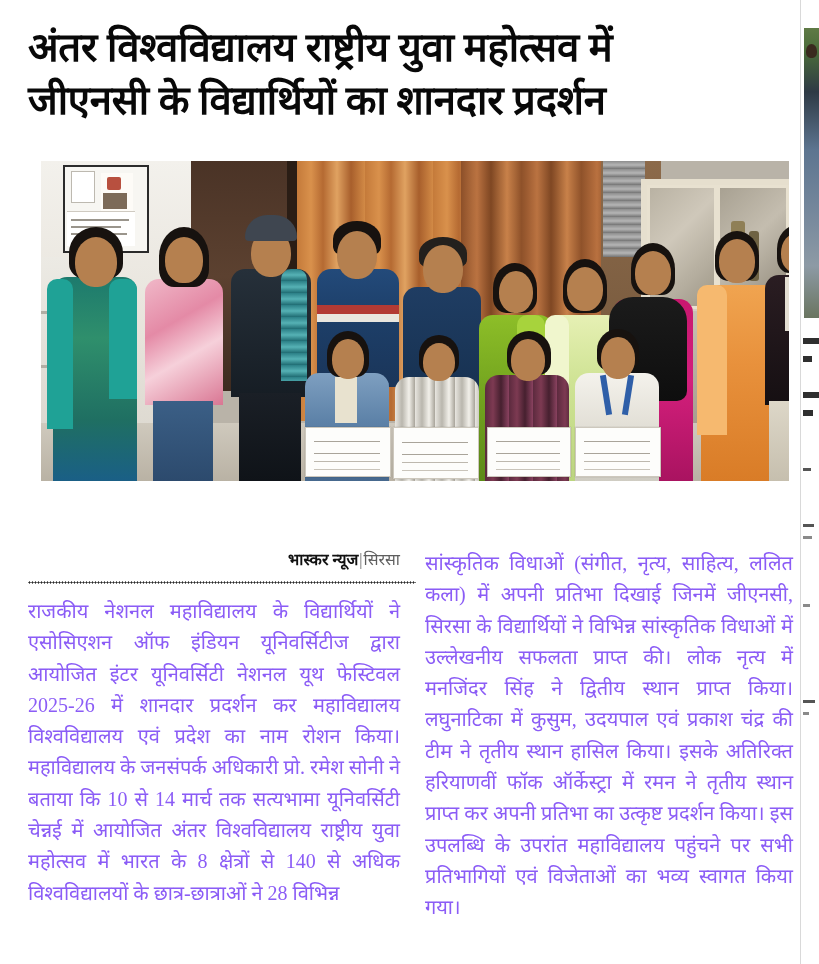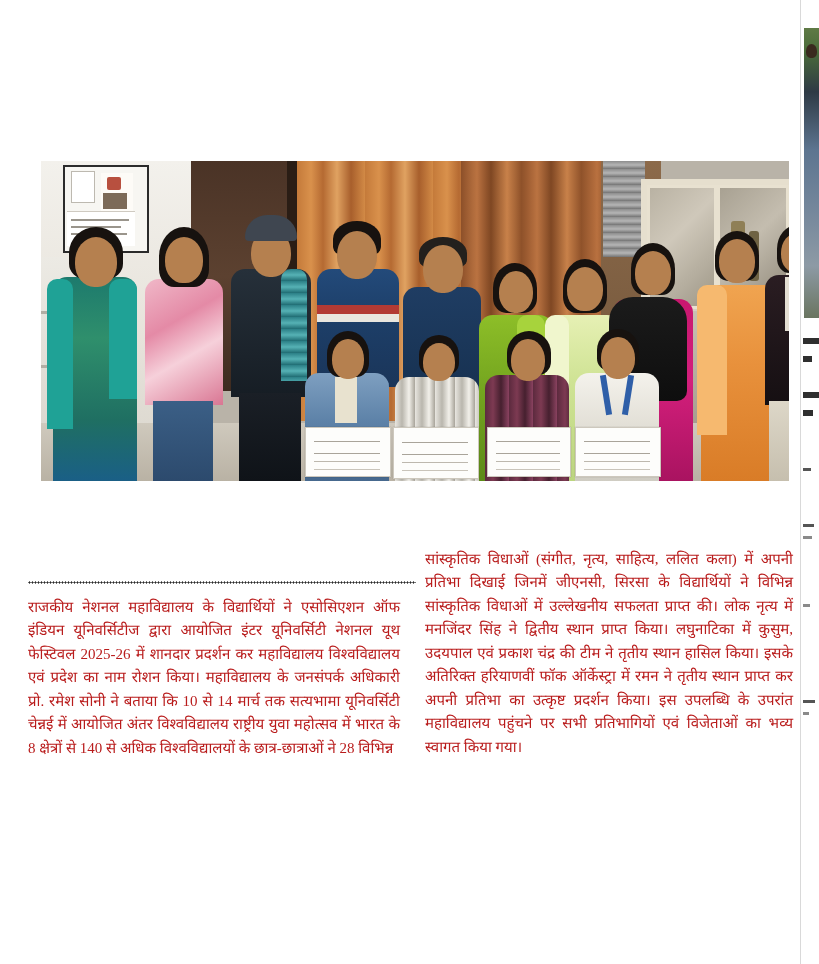--- a/index.html
+++ b/index.html
@@ -217,23 +217,23 @@
     background-size: 3px 3px;
     background-repeat: repeat-x;
     background-position: 0 50%;
   }
 
   
   .col {
     position: absolute;
     top: 596px;
     font-family: "Liberation Serif", "DejaVu Serif", serif;
-    font-size: 15px;
+    font-size: 20px;
     line-height: 1.565;
-    color: #b91c1c;
+    color: #8b5cf6;
     text-align: justify;
     text-justify: inter-word;
   }
   .col p { margin: 0; }
   #col-left  { left: 28px;  width: 372px; }
   #col-right { left: 425px; width: 368px; top: 548px; }
 
   
   .sliver {
     position: absolute;
@@ -261,20 +261,24 @@
     background: #2f2f2f;
   }
   .sliver-txt.thin { height: 3px; background: #555; }
   .sliver-txt.faint { height: 3px; background: #8a8a8a; }
 </style>
 </head>
 <body>
 
 <div id="page">
 
+  <div class="headline">
+    <span class="headline-line">अंतर विश्वविद्यालय राष्ट्रीय युवा महोत्सव में</span>
+    <span class="headline-line">जीएनसी के विद्यार्थियों का शानदार प्रदर्शन</span>
+  </div>
 
   <div class="photo-frame">
     <div class="photo">
 
       <div class="bg-wall-left"></div>
       <div class="bg-shelf"></div>
       <div class="bg-shelf-l1"></div>
       <div class="bg-shelf-l2"></div>
 
       <div class="bg-noticeboard"></div>
@@ -428,20 +432,23 @@
         <div style="position:absolute;left:56px;top:48px;width:6px;height:40px;background:#2f5fa8;transform:rotate(9deg);"></div>
         <div class="hair" style="left:28px;top:2px;width:42px;height:42px;"></div>
         <div class="head" style="left:32px;top:10px;width:34px;height:42px;"></div>
         <div class="cert" style="left:6px;top:100px;width:84px;height:48px;"></div>
       </div>
 
     </div>
   </div>
 
 
+  <div class="byline">
+    <span class="org">भास्कर न्यूज</span><span class="sep">|</span><span class="place">सिरसा</span>
+  </div>
   <div class="byline-rule"></div>
 
   <div class="col" id="col-left">
     <p>राजकीय नेशनल महाविद्यालय के विद्यार्थियों ने एसोसिएशन ऑफ इंडियन यूनिवर्सिटीज द्वारा आयोजित इंटर यूनिवर्सिटी नेशनल यूथ फेस्टिवल 2025-26 में शानदार प्रदर्शन कर महाविद्यालय विश्वविद्यालय एवं प्रदेश का नाम रोशन किया। महाविद्यालय के जनसंपर्क अधिकारी प्रो. रमेश सोनी ने बताया कि 10 से 14 मार्च तक सत्यभामा यूनिवर्सिटी चेन्नई में आयोजित अंतर विश्वविद्यालय राष्ट्रीय युवा महोत्सव में भारत के 8 क्षेत्रों से 140 से अधिक विश्वविद्यालयों के छात्र-छात्राओं ने 28 विभिन्न</p>
   </div>
 
   <div class="col" id="col-right">
     <p>सांस्कृतिक विधाओं (संगीत, नृत्य, साहित्य, ललित कला) में अपनी प्रतिभा दिखाई जिनमें जीएनसी, सिरसा के विद्यार्थियों ने विभिन्न सांस्कृतिक विधाओं में उल्लेखनीय सफलता प्राप्त की। लोक नृत्य में मनजिंदर सिंह ने द्वितीय स्थान प्राप्त किया। लघुनाटिका में कुसुम, उदयपाल एवं प्रकाश चंद्र की टीम ने तृतीय स्थान हासिल किया। इसके अतिरिक्त हरियाणवीं फॉक ऑर्केस्ट्रा में रमन ने तृतीय स्थान प्राप्त कर अपनी प्रतिभा का उत्कृष्ट प्रदर्शन किया। इस उपलब्धि के उपरांत महाविद्यालय पहुंचने पर सभी प्रतिभागियों एवं विजेताओं का भव्य स्वागत किया गया।</p>
   </div>
 

